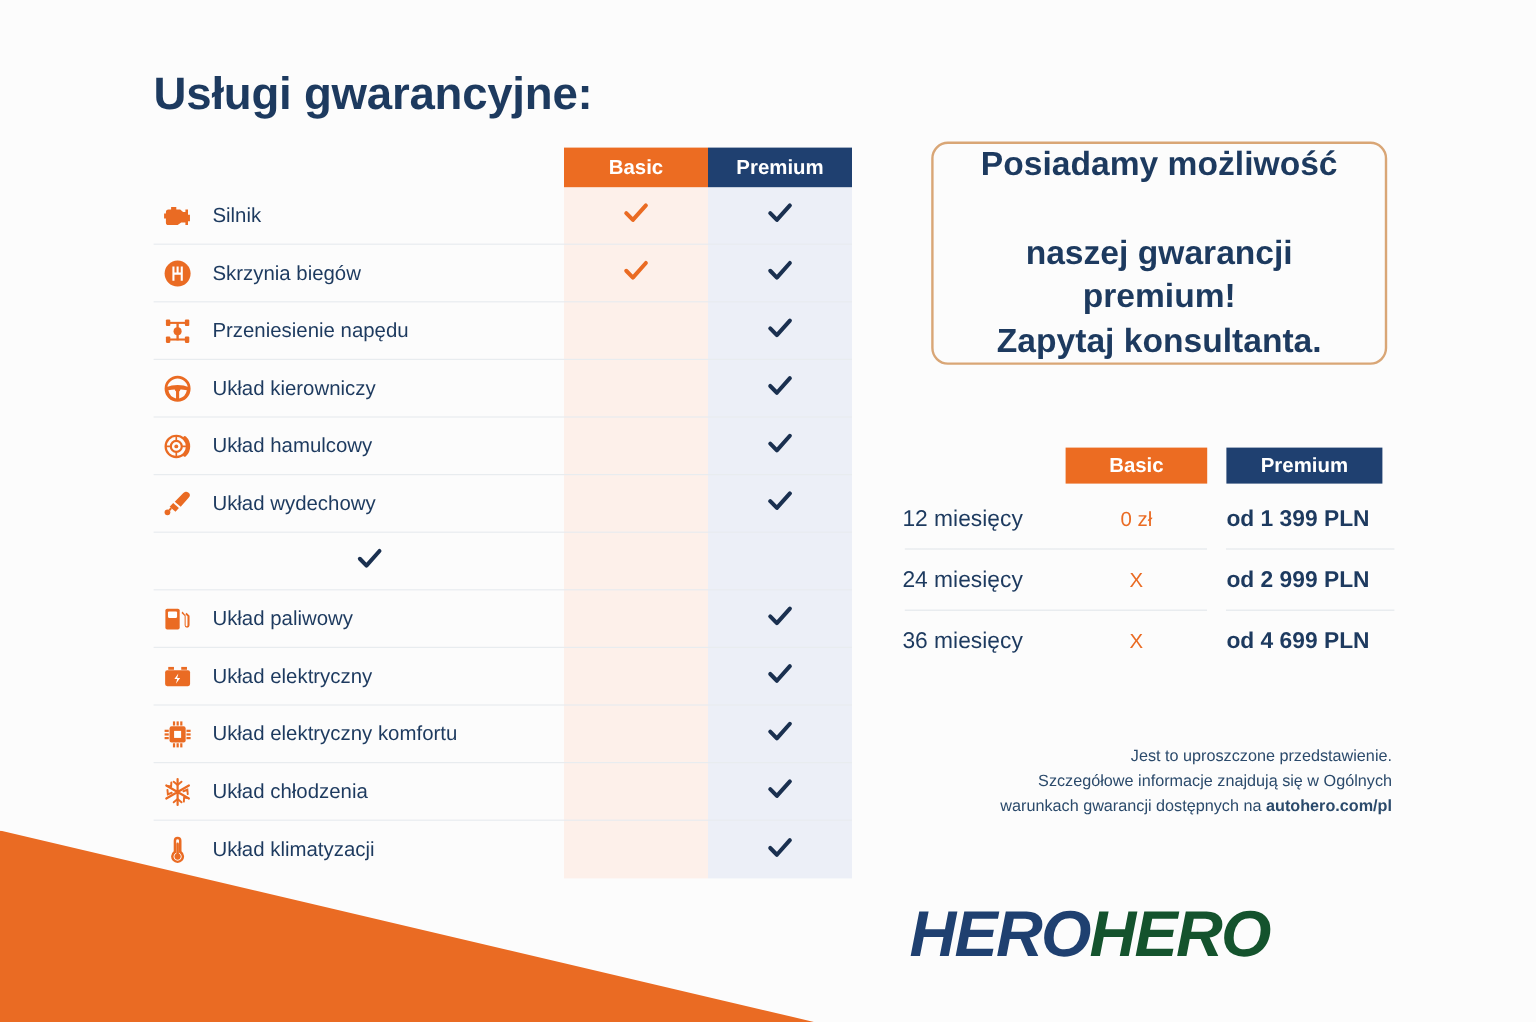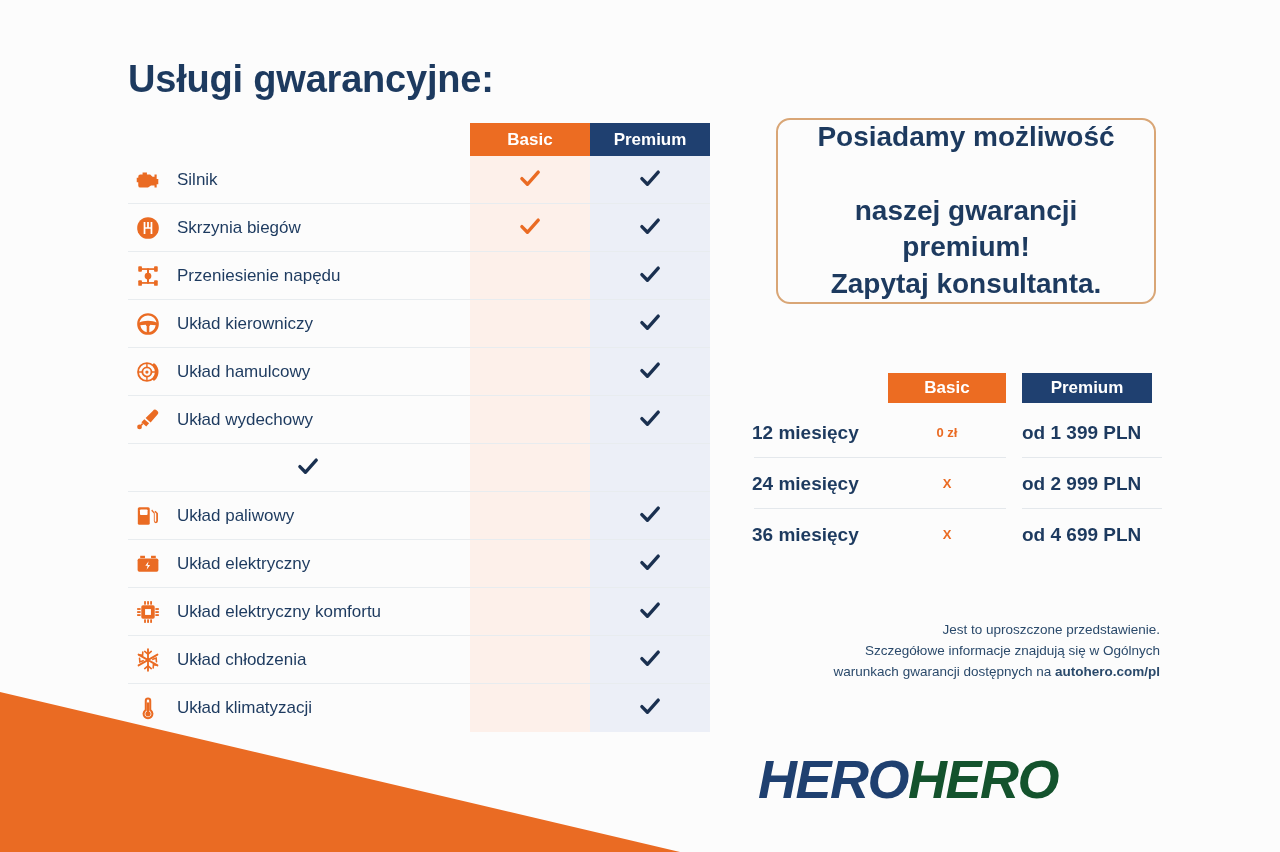--- a/index.html
+++ b/index.html
@@ -191,29 +191,29 @@
     background: linear-gradient(to right,
       #e4e8ec 0px, #e4e8ec 252px,
       transparent 252px, transparent 268px,
       #e4e8ec 268px, #e4e8ec 100%);
   }
   .price-row:last-child::after { display: none; }
 
   .price-row .pr-label {
     width: 136px;
     font-size: 19px;
-    font-weight: bold;
+    font-weight: normal;
     color: #1d3a5f;
     text-align: left;
   }
   .price-row .pr-basic {
     width: 118px;
     text-align: center;
-    font-size: 13px;
-    font-weight: bold;
+    font-size: 17px;
+    font-weight: normal;
     color: #ea6b23;
   }
   .price-row .pr-gap { width: 16px; }
   .price-row .pr-premium {
     width: 140px;
     text-align: left;
     font-size: 19px;
     font-weight: bold;
     color: #1d3a5f;
   }

